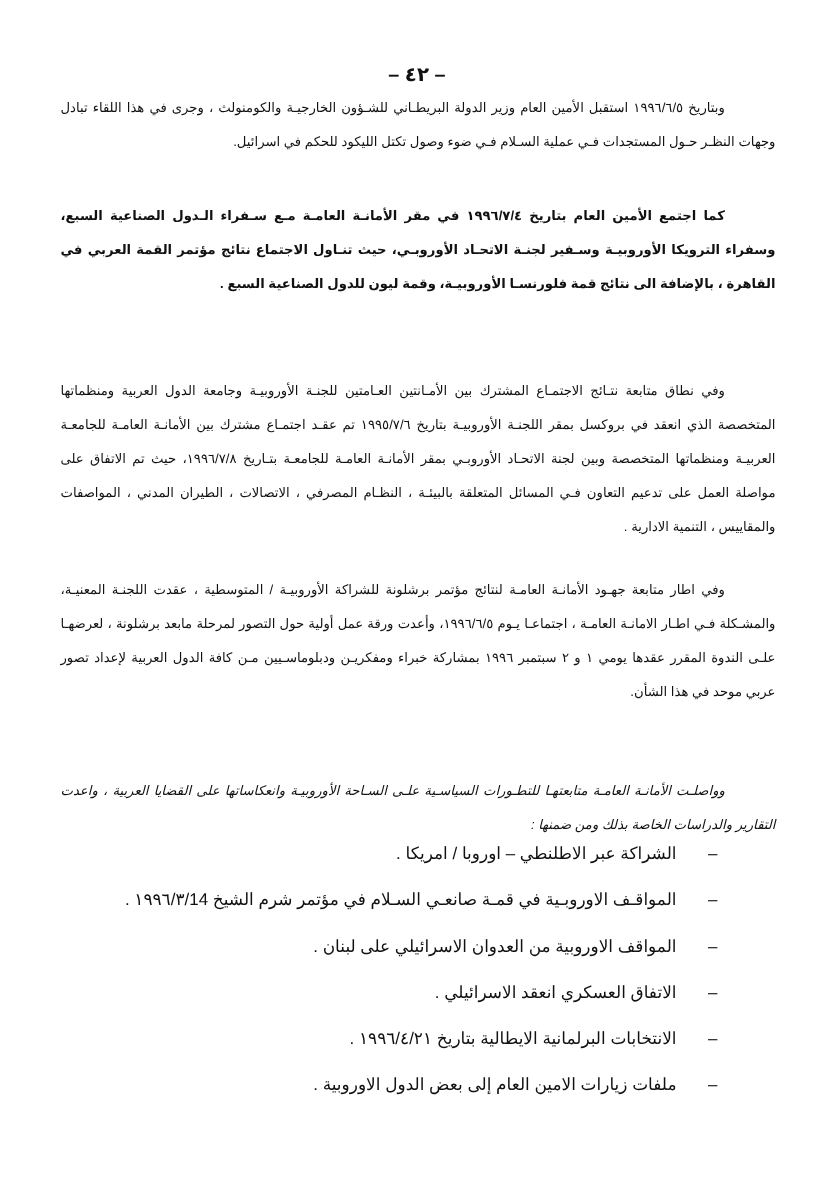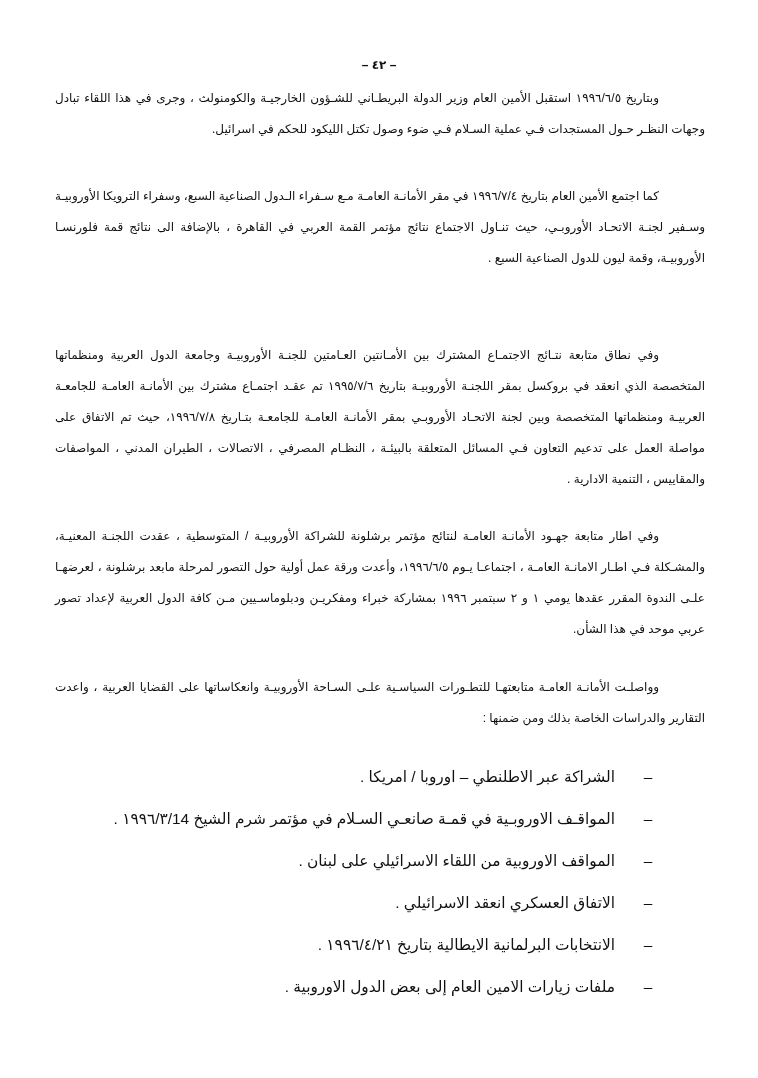--- a/index.html
+++ b/index.html
@@ -7,34 +7,34 @@
       width: 758px; height: 1078px; overflow: hidden; position: relative;
       font-family: "Liberation Sans", "DejaVu Sans", sans-serif;
       color: #111111;
     }
     .page {
       position: absolute; left: 0; top: 0; width: 758px; height: 1078px;
       direction: rtl;
     }
     .page-number {
       position: absolute; top: 58px; left: 0; width: 758px;
-      text-align: center; font-size: 12px; font-weight: bold; direction: rtl;
+      text-align: center; font-size: 18px; font-weight: bold; direction: rtl;
     }
     .para {
       position: absolute; left: 55px; right: 53px;
       font-size: 12px; line-height: 31px;
       text-align: justify; text-align-last: right;
       direction: rtl;
     }
     .para .indent { display: inline-block; width: 46px; }
     .p1 { top: 83px; }
-    .p2 { top: 181px; }
+    .p2 { top: 181px; font-weight: bold; }
     .p3 { top: 340px; }
     .p4 { top: 521px; }
-    .p5 { top: 672px; }
+    .p5 { top: 704px; font-style: italic; }
     .list {
       position: absolute; top: 750px; right: 103px; left: 90px;
       margin: 0; padding: 0; list-style: none; direction: rtl;
       font-size: 15.4px; line-height: 31px;
     }
     .list li { position: relative; padding-right: 40px; }
     .list .dash {
       position: absolute; right: 0; top: 0; width: 14px; text-align: center;
     }
     .list .item-text { display: block; margin-top: 11px; }
@@ -59,21 +59,21 @@
     <li>
         <span class="dash">–</span>
         <span class="item-text">الشراكة عبر الاطلنطي – اوروبا / امريكا .</span>
       </li>
     <li>
         <span class="dash">–</span>
         <span class="item-text">المواقـف الاوروبـية في قمـة صانعـي السـلام في مؤتمر شرم الشيخ ١٩٩٦/٣/14 .</span>
       </li>
     <li>
         <span class="dash">–</span>
-        <span class="item-text">المواقف الاوروبية من اللقاء الاسرائيلي على لبنان .</span>
+        <span class="item-text">المواقف الاوروبية من العدوان الاسرائيلي على لبنان .</span>
       </li>
     <li>
         <span class="dash">–</span>
         <span class="item-text">الاتفاق العسكري انعقد الاسرائيلي .</span>
       </li>
     <li>
         <span class="dash">–</span>
         <span class="item-text">الانتخابات البرلمانية الايطالية بتاريخ ١٩٩٦/٤/٢١ .</span>
       </li>
     <li>

